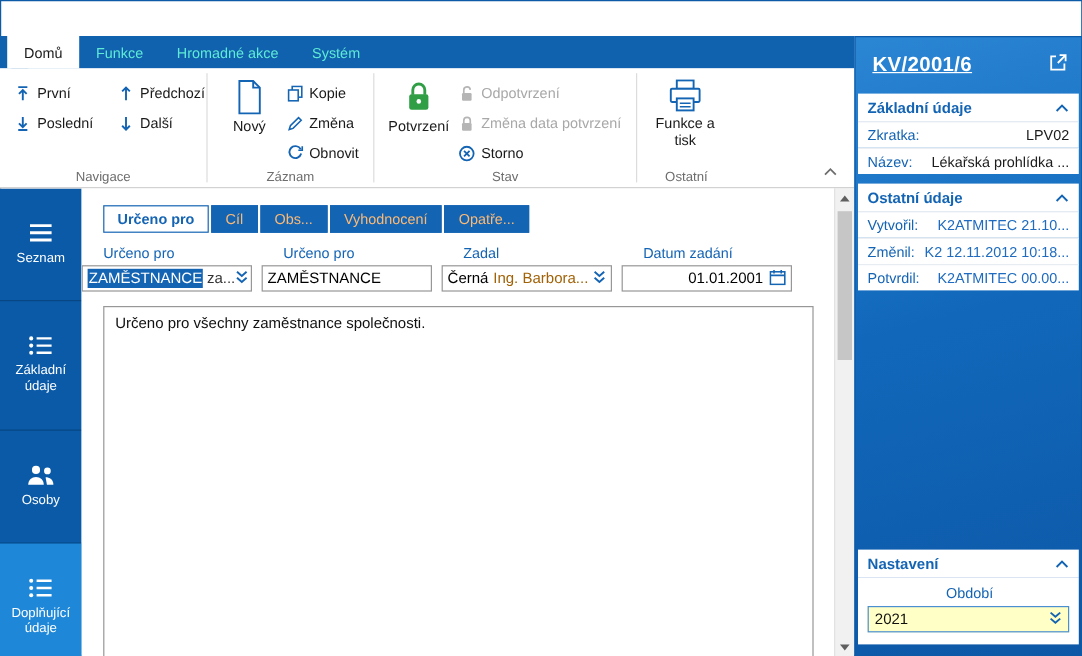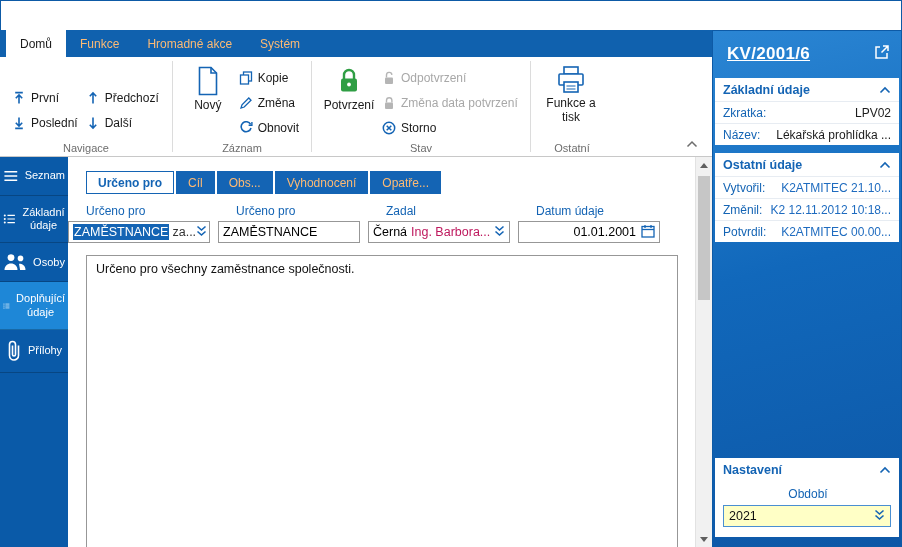--- a/index.html
+++ b/index.html
@@ -15,52 +15,52 @@
   .min-glyph{width:11px;height:1px;background:#111;}
   .max-glyph{width:10px;height:10px;border:1px solid #111;}
   .close-glyph{position:relative;width:12px;height:12px;}
   .close-glyph::before,.close-glyph::after{content:"";position:absolute;left:5.5px;top:0;width:1.4px;height:12px;background:#111;}
   .close-glyph::before{transform:rotate(45deg);}
   .close-glyph::after{transform:rotate(-45deg);}
 
   
   .left-col{position:absolute;top:30px;left:0;width:712px;bottom:0;display:flex;flex-direction:column;}
   .ribbon-tabs{height:27px;background:#1061ae;display:flex;align-items:stretch;padding-left:6px;flex:0 0 auto;}
-  .rtab{padding:0 14px;display:flex;align-items:center;color:#fdba74;font-size:12px;cursor:pointer;}
+  .rtab{padding:0 14px;display:flex;align-items:center;color:#5eead4;font-size:12px;cursor:pointer;}
   .rtab.active{background:#fff;color:#1a1a1a;}
 
   .ribbon-body{height:100px;background:#fff;border-bottom:1px solid #c8c8c8;display:flex;position:relative;flex:0 0 auto;}
   .rgroup{position:relative;display:flex;align-items:flex-start;padding:8px 8px 18px 8px;}
   .rsep{width:1px;background:#dcdcdc;margin:4px 0;}
   .rgroup-label{position:absolute;bottom:2px;left:0;right:0;text-align:center;font-size:11px;color:#6d6d6d;}
-  .nav-grid{display:grid;grid-template-columns:auto auto;grid-auto-rows:25px;column-gap:0;align-items:center;margin-top:20px;}
+  .nav-grid{display:grid;grid-template-columns:auto auto;grid-auto-rows:25px;column-gap:12px;align-items:center;}
   .rsmall{display:flex;align-items:center;gap:5px;padding:0 4px;font-size:12px;color:#1a1a1a;cursor:pointer;height:22px;white-space:nowrap;}
   .rsmall.disabled{color:#a8a8a8;cursor:default;}
   .btn-col{display:flex;flex-direction:column;}
   .btn-col .rsmall{height:25px;}
   .big-btn{display:flex;flex-direction:column;align-items:center;gap:3px;width:58px;padding-top:1px;font-size:12px;color:#1a1a1a;text-align:center;cursor:pointer;line-height:1.15;}
   .ribbon-collapse{position:absolute;right:14px;bottom:4px;cursor:pointer;}
 
   
   .content-row{flex:1;display:flex;min-height:0;}
   .sidebar{width:68px;background:#0a5aa8;display:flex;flex-direction:column;flex:0 0 auto;}
-  .side-item{display:flex;flex-direction:row;align-items:center;justify-content:center;gap:6px;padding:10px 3px;border-bottom:1px solid rgba(0,0,0,0.22);color:#fff;font-size:11px;text-align:center;cursor:pointer;line-height:1.2;}
+  .side-item{display:flex;flex-direction:column;align-items:center;justify-content:center;gap:6px;padding:28px 3px;border-bottom:1px solid rgba(0,0,0,0.22);color:#fff;font-size:11px;text-align:center;cursor:pointer;line-height:1.2;}
   .side-item.active{background:#1e87d7;}
 
   .main{flex:1;background:#fff;position:relative;overflow:hidden;}
   .tabs-strip{margin:14px 0 0 18px;display:flex;gap:2px;}
   .mtab{height:23px;padding:0 11px;font-size:12px;display:flex;align-items:center;background:#1464b4;color:#fdba74;border:1px solid #1464b4;cursor:pointer;white-space:nowrap;}
   .mtab.active{background:#fff;color:#1464b4;font-weight:bold;}
   .form-labels{display:flex;gap:8px;margin:10px 0 3px 18px;}
   .flabel{width:142px;font-size:12px;color:#1464b4;white-space:nowrap;overflow:hidden;}
   .form-fields{display:flex;gap:8px;}
   .field{width:142px;height:22px;border:1px solid #979797;background:#fff;display:flex;align-items:center;padding:0 4px;font-size:12.5px;overflow:hidden;white-space:nowrap;cursor:text;}
   .field .sel{background:#1464b4;color:#fff;padding:1px 1px;}
   .field .rest{margin-left:3px;color:#333;}
-  .field .blue{color:#be185d;margin-left:4px;}
+  .field .blue{color:#a16207;margin-left:4px;}
   .field input{border:none;outline:none;width:100%;font-size:12.5px;padding:0;background:transparent;}
   .field .chev{margin-left:auto;flex:0 0 auto;cursor:pointer;}
   .field .rightval{margin-left:auto;}
   .field .cal{margin-left:5px;flex:0 0 auto;cursor:pointer;}
   .memo{margin:12px 0 0 18px;width:592px;height:310px;border:1px solid #979797;background:#fff;padding:6px 9px;font-size:12.5px;color:#111;cursor:text;}
 
   .scrollbar{width:17px;background:#f1f1f1;border-left:1px solid #e2e2e2;position:relative;flex:0 0 auto;}
   .sb-arrow{position:absolute;left:0;width:100%;height:16px;display:flex;align-items:center;justify-content:center;cursor:pointer;}
   .sb-up{top:0;} .sb-down{bottom:0;}
   .tri-up{width:0;height:0;border-left:4px solid transparent;border-right:4px solid transparent;border-bottom:5px solid #5f5f5f;}
@@ -288,21 +288,21 @@
           <div class="mtab">Cíl</div>
           <div class="mtab">Obs...</div>
           <div class="mtab">Vyhodnocení</div>
           <div class="mtab">Opatře...</div>
         </div>
 
         <div class="form-labels">
           <div class="flabel">Určeno pro</div>
           <div class="flabel">Určeno pro</div>
           <div class="flabel">Zadal</div>
-          <div class="flabel">Datum údaje</div>
+          <div class="flabel">Datum zadání</div>
         </div>
 
         <div class="form-fields">
           <div class="field">
             <span class="sel">ZAMĚSTNANCE</span>
             <span class="rest">za...</span>
             <span class="chev">
               <svg width="11" height="12" viewBox="0 0 11 12">
                   <path d="M1.5 1.5L5.5 5l4-3.5M1.5 6.5L5.5 10l4-3.5" fill="none" stroke="#1464b4" stroke-width="1.6"></path>
                 </svg>

